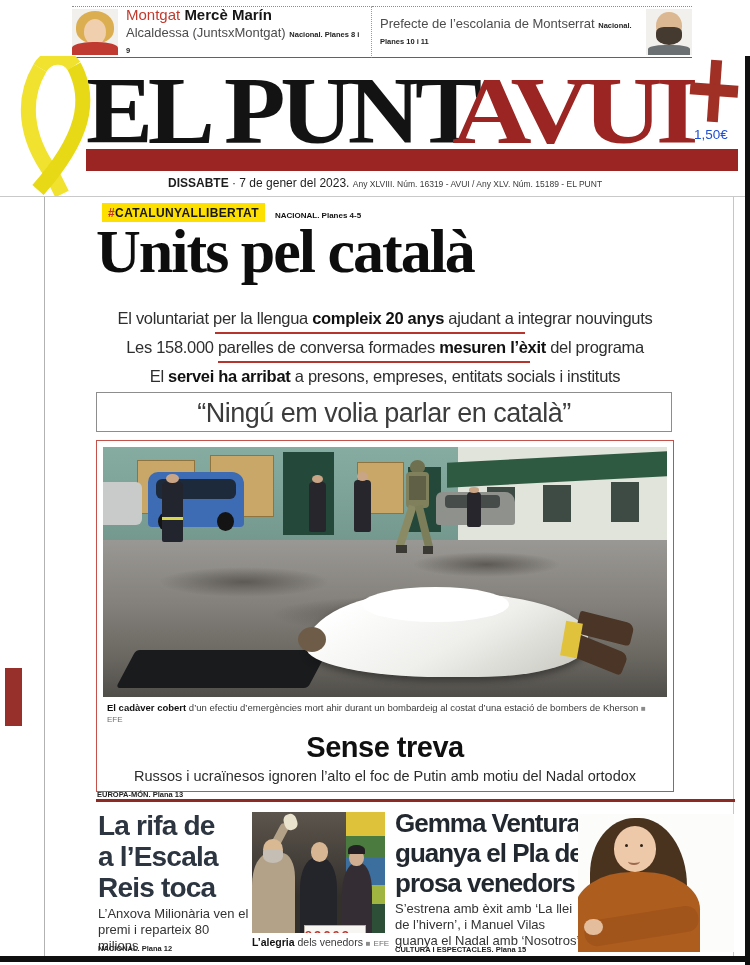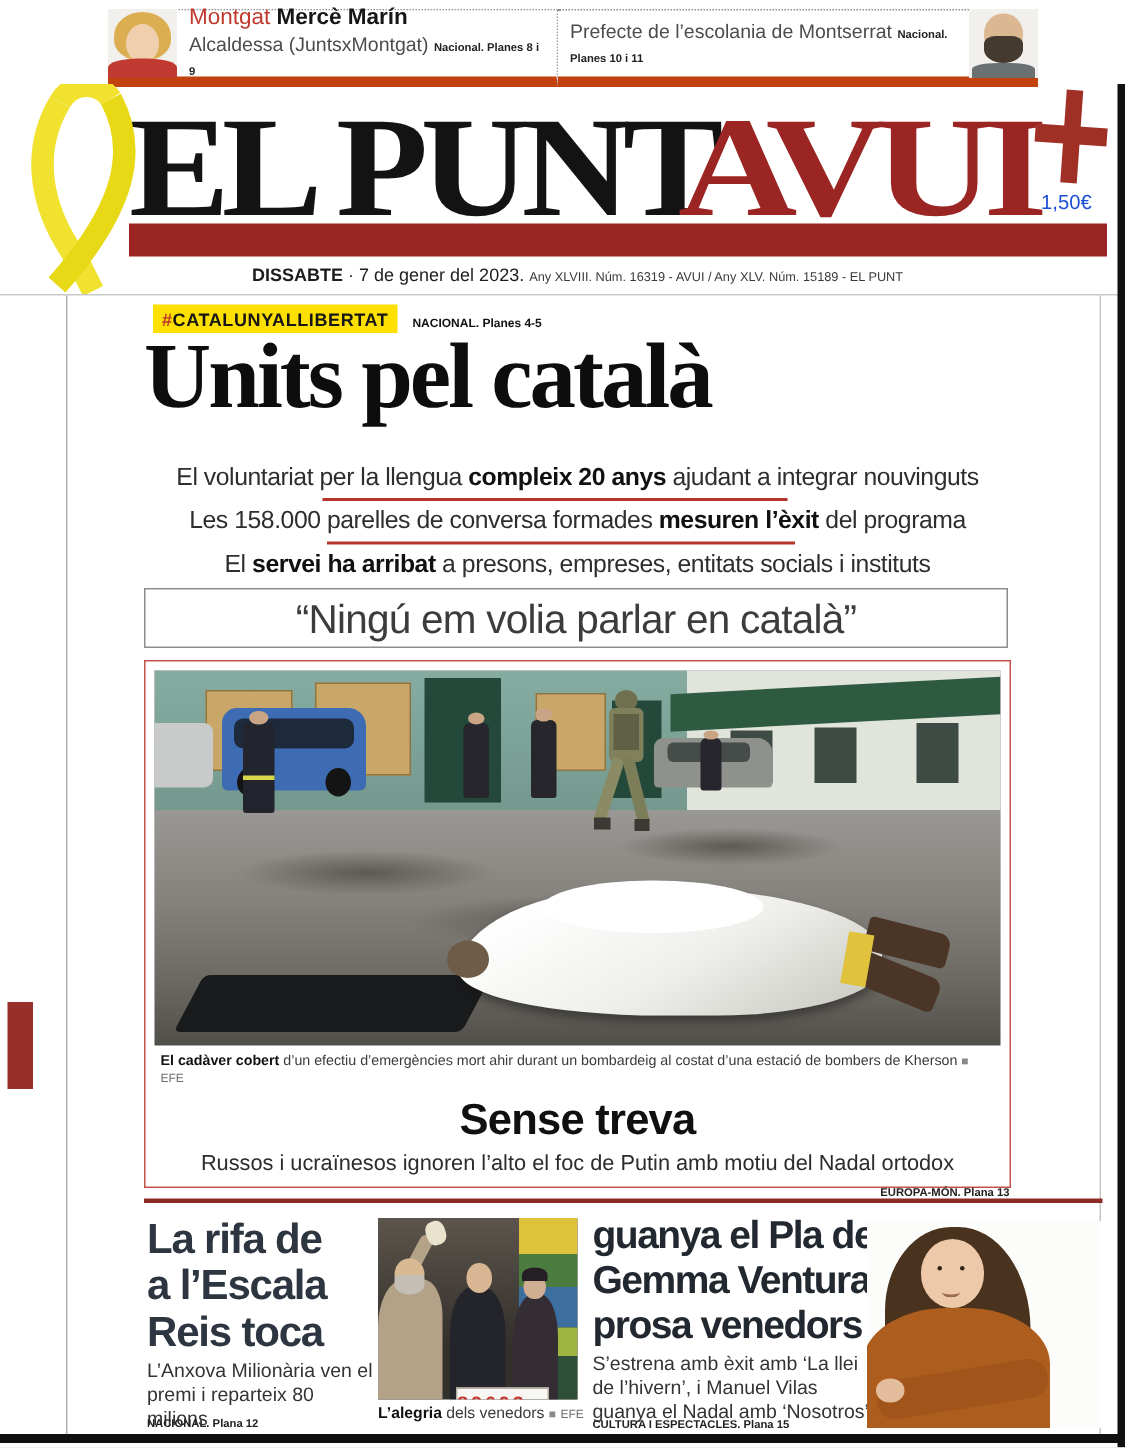--- a/index.html
+++ b/index.html
@@ -1,21 +1,21 @@
 <!DOCTYPE html>
 <html><head>
 <meta charset="utf-8">
 <style>
   html,body{margin:0;padding:0;background:#e8e8e8;}
   .page{position:relative;width:750px;height:965px;background:#ffffff;overflow:hidden;
         font-family:"Liberation Sans",sans-serif;color:#1a1a1a;}
 
   
   .teasers{position:absolute;top:6px;left:72px;width:620px;height:52px;display:flex;}
-  .teaser{position:relative;border-top:1px dotted #8d8d8d;border-bottom:7px solid #c2410c;
+  .teaser{position:relative;border-top:1px dotted #8d8d8d;border-bottom:1px solid #c2410c;
           display:flex;align-items:center;box-sizing:border-box;}
   .teaser-1{width:300px;border-right:1px dotted #9a9a9a;}
   .teaser-2{width:320px;}
   .t-photo{width:46px;height:46px;position:relative;overflow:hidden;flex:0 0 46px;background:#f2f0ec;}
   .t-text{padding:3px 8px;line-height:1.25;}
   .t-line1{font-size:15px;}
   .t-kicker{color:#c13a2d;}
   .t-name{font-weight:bold;color:#161616;}
   .t-line2{font-size:13px;color:#4c4c4c;}
   .t-ref{font-size:7.5px;font-weight:bold;color:#222;}
@@ -107,21 +107,21 @@
   .wp-sheet-fold{position:absolute;left:46%;top:56%;width:26%;height:14%;background:#ffffff;border-radius:50%;}
   .wp-head-end{position:absolute;left:34.5%;top:72%;width:5%;height:10%;background:#6f5c48;border-radius:50%;}
   .wp-boot{position:absolute;background:#4a3526;border-radius:3px 8px 4px 3px;}
   .wp-band{position:absolute;background:#e0c23c;}
   .war-caption{margin:5px 10px 0;font-size:9.5px;color:#3a3a3a;}
   .war-caption b{color:#111;}
   .credit-sq{color:#8a8a8a;font-size:8px;}
   .credit{color:#6f6f6f;font-size:8px;}
   .war-headline{margin-top:7px;text-align:center;font-size:29px;font-weight:bold;letter-spacing:-.5px;color:#101010;}
   .war-sub{margin-top:4px;text-align:center;font-size:14.5px;color:#2c2c2c;}
-  .war-kicker{margin-top:6px;text-align:right;font-size:7.5px;font-weight:bold;color:#222;}
+  .war-kicker{margin-top:6px;text-align:left;font-size:7.5px;font-weight:bold;color:#222;}
 
   .red-rule{position:absolute;left:96px;top:799px;width:639px;height:3px;background:#8e2a24;}
 
   
   .lot-headline{position:absolute;left:98px;top:810px;width:160px;font-size:28px;line-height:31px;
      font-weight:bold;letter-spacing:-.8px;color:#2c3540;}
   .lot-sub{position:absolute;left:98px;top:906px;width:155px;font-size:13px;line-height:16px;color:#333;}
   .lot-kicker{position:absolute;left:98px;top:944px;font-size:7.5px;font-weight:bold;color:#222;}
   .lphoto{position:absolute;left:252px;top:812px;width:133px;height:121px;overflow:hidden;
      background:linear-gradient(#5c554d,#332f2b 70%);}
@@ -326,22 +326,22 @@
       <div class="lp-sign">
         <div class="lp-number">89603</div>
         <div class="lp-label">1 PREMI</div>
       </div>
     </div>
     <div class="lot-caption"><b>L’alegria</b><span> dels venedors </span><span class="credit-sq">■</span> <span class="credit">EFE</span></div>
   </div>
 
   <div>
     <div class="cul-headline">
+      <div>Gemma Ventura</div>
       <div>guanya el Pla de</div>
-      <div>Gemma Ventura</div>
       <div>prosa venedors</div>
     </div>
     <div class="cul-sub">S’estrena amb èxit amb ‘La llei de l’hivern’, i Manuel Vilas guanya el Nadal amb ‘Nosotros’</div>
     <div class="cul-kicker">CULTURA I ESPECTACLES. Plana 15</div>
     <div class="cphoto">
       <div class="cp-hair"></div>
       <div class="cp-face"></div>
       <div class="cp-eye" style="left:30%;top:22%;"></div>
       <div class="cp-eye" style="left:40%;top:22%;"></div>
       <div class="cp-smile"></div>

